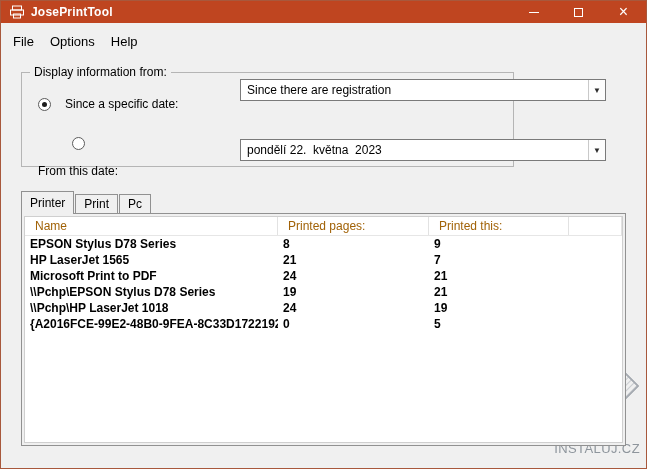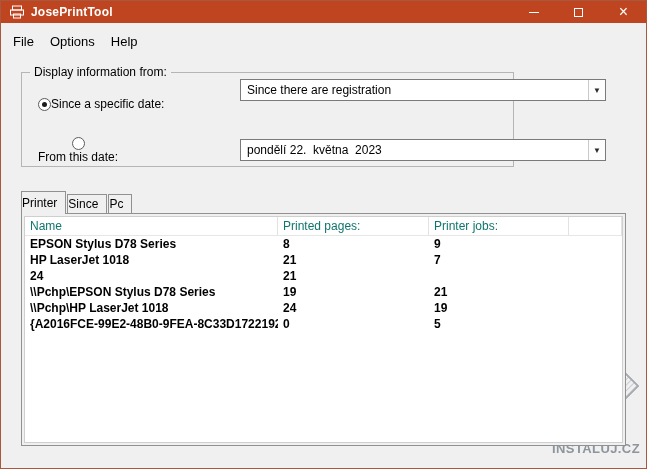--- a/index.html
+++ b/index.html
@@ -25,21 +25,21 @@
     position:absolute; left:0; top:30px; right:0; height:23px;
     background:#f0f0f0; display:flex; align-items:flex-start; padding-left:4px; font-size:13px; color:#000;
   }
   .menu-item { padding:3px 8px; }
   
   fieldset.groupbox {
     position:absolute; left:20px; top:64px; width:493px; height:102px;
     border:1px solid #b5b5b5; padding:0; margin:0; background:#f0f0f0;
   }
   fieldset.groupbox legend { margin-left:8px; padding:0 4px; font-size:12px; color:#000; }
-  .radio-row { position:absolute; left:16px; display:flex; align-items:center; gap:0; font-size:12px; color:#000; }
+  .radio-row { position:absolute; left:16px; display:flex; align-items:center; gap:14px; font-size:12px; color:#000; }
   .radio-row.r1 { top:18px; }
   .radio-row.r2 { top:58px;flex-direction:column; }
   .radio-circle {
     width:13px; height:13px; border:1px solid #5c5c5c; border-radius:50%;
     background:#fff; display:inline-flex; align-items:center; justify-content:center; flex:0 0 auto;
   }
   .radio-circle.checked::after { content:""; width:5px; height:5px; border-radius:50%; background:#1c1c1c; }
   .combo {
     position:absolute; left:218px; width:366px; height:22px;
     background:#fff; border:1px solid #7a7a7a; display:flex; align-items:center;
@@ -48,42 +48,42 @@
   .combo.c1 { top:0; }
   .combo.c2 { top:60px; }
   .combo .dd {
     margin-left:auto; width:17px; align-self:stretch; display:flex; align-items:center; justify-content:center;
     border-left:1px solid #c9c9c9; background:#fdfdfd; font-size:8px; color:#2b2b2b; flex:0 0 auto;
   }
   
   .tabs { position:absolute; left:20px; top:190px; display:flex; align-items:flex-end; height:23px; }
   .tab {
     font-size:12px; color:#000; background:#f0f0f0;
-    border:1px solid #919191; border-bottom:none; padding:2px 8px 3px 0; height:20px; margin-right:1px;
+    border:1px solid #919191; border-bottom:none; padding:2px 8px 3px 8px; height:20px; margin-right:1px;
   }
   .tab.active { height:23px; padding-top:4px; position:relative; z-index:3; }
   
   .panel {
     position:absolute; left:20px; top:212px; width:605px; height:233px;
     border:1px solid #919191; background:#f0f0f0; padding:2px; z-index:2;
   }
   .listview { width:100%; height:100%; background:#fff; border:1px solid #cfcfcf; overflow:hidden; }
   .lheader {
     display:grid; grid-template-columns:253px 151px 140px 1fr; height:19px;
     border-bottom:1px solid #e6e6e6; background:#fff;
   }
   .lheader .hcell {
-    font-size:12px; color:#0f766e; padding-left:5px; line-height:18px;
+    font-size:12px; color:#a16207; padding-left:10px; line-height:18px;
     border-right:1px solid #e2e2e2; overflow:hidden; white-space:nowrap;
   }
   .lrow { display:grid; grid-template-columns:253px 151px 140px 1fr; height:16px; }
   .lrow span { font-size:12px; color:#000; padding-left:5px; line-height:16px; white-space:nowrap; overflow:hidden;font-weight:bold; }
   
   .watermark { position:absolute; right:6px; bottom:12px; width:100px; text-align:right; pointer-events:none; }
-  .watermark .wm-text { font-size:13px; font-weight:700; color:#8e959c; letter-spacing:.4px; margin-top:12px; }
+  .watermark .wm-text { font-size:13px; font-weight:400; color:#8e959c; letter-spacing:.4px; margin-top:12px; }
 </style>
 </head>
 <body>
 
 <div class="window">
 
   <div class="titlebar" style="background: rgb(191, 69, 32);">
     <span class="app-icon">
       <svg width="14" height="14" viewBox="0 0 14 14">
         <rect x="2.5" y="1" width="9" height="4" fill="none" stroke="#ffffff" stroke-width="1"></rect>
@@ -128,46 +128,47 @@
       <span>From this date:</span>
     </div>
     <div class="combo c2">
       <span>pondělí 22.  května  2023</span>
       <span class="dd">▼</span>
     </div>
   </fieldset>
 
   <div class="tabs">
     <div class="tab active">Printer</div>
-    <div class="tab">Since</div>
+    <div class="tab">Print</div>
     <div class="tab">Pc</div>
   </div>
 
   <div class="panel">
     <div class="listview">
       <div class="lheader">
         <span class="hcell">Name</span>
         <span class="hcell">Printed pages:</span>
-        <span class="hcell">Printer jobs:</span>
+        <span class="hcell">Printed this:</span>
         <span class="hcell"></span>
       </div>
 
       <div class="lrow">
         <span>EPSON Stylus D78 Series</span>
         <span>8</span>
         <span>9</span>
         <span></span>
       </div>
       <div class="lrow">
-        <span>HP LaserJet 1018</span>
+        <span>HP LaserJet 1565</span>
         <span>21</span>
         <span>7</span>
         <span></span>
       </div>
       <div class="lrow">
+        <span>Microsoft Print to PDF</span>
         <span>24</span>
         <span>21</span>
         <span></span>
       </div>
       <div class="lrow">
         <span>\\Pchp\EPSON Stylus D78 Series</span>
         <span>19</span>
         <span>21</span>
         <span></span>
       </div>

